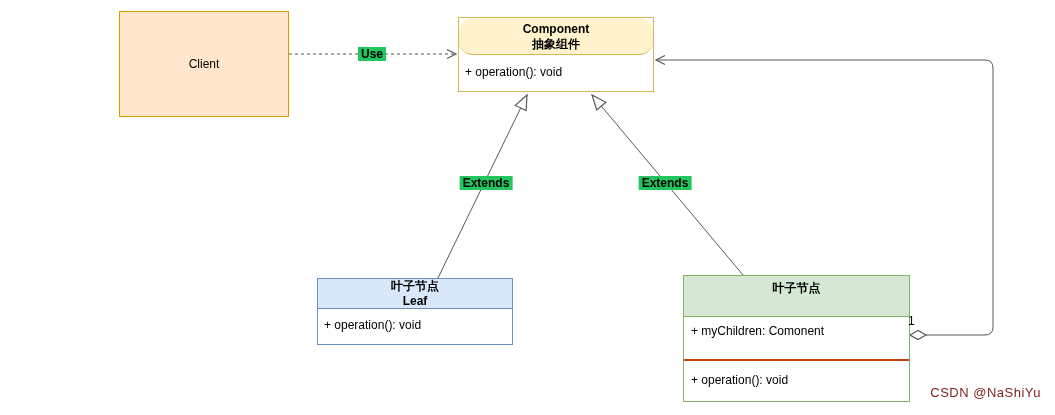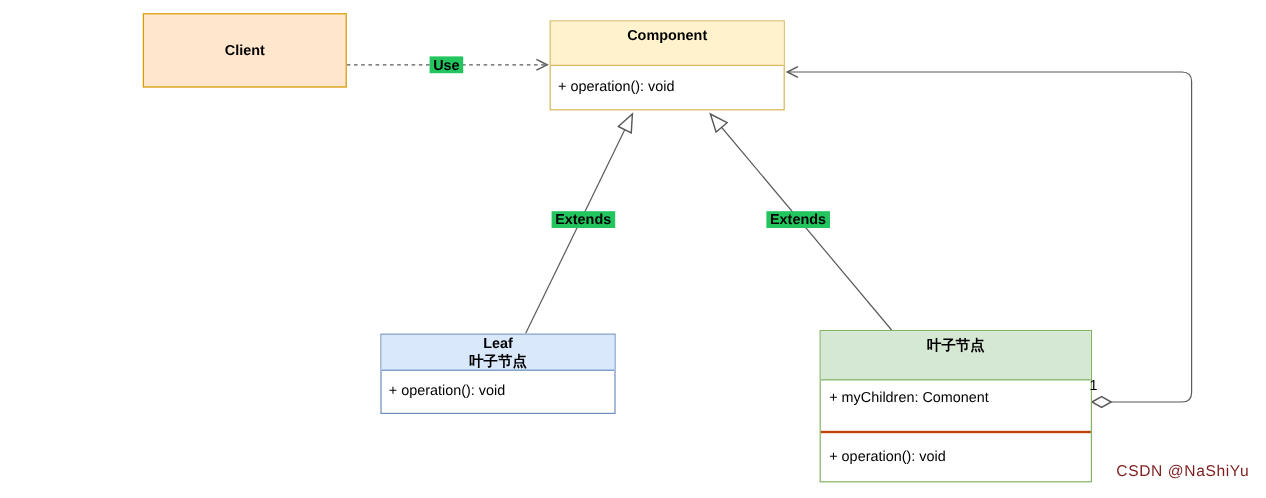--- a/index.html
+++ b/index.html
@@ -32,28 +32,28 @@
     border-bottom: 1px solid;
   }
   .uml .row {
     line-height: 14px;
     box-sizing: border-box;
     white-space: nowrap;
   }
 
   
   #client {
-    left: 119px; top: 11px; width: 170px; height: 62px;
+    left: 119px; top: 11px; width: 170px; height: 106px;
     background: #FFE6CC; border-color: #D79B00;
-    display: flex; align-items: center; justify-content: center; font-weight: bold;
+    display: flex; align-items: center; justify-content: center;
   }
 
   
   #component { left: 458px; top: 17px; width: 196px; height: 75px; border-color: #D6B656; }
-  #component .head { background: #FFF2CC; border-color: #D6B656; height: 37px; padding-top: 4px; }
+  #component .head { background: #FFF2CC; border-color: #D6B656; height: 37px; padding-top: 4px; border-radius: 14px; }
   #component .row { padding: 10px 6px 0; }
 
   
   #leaf { left: 317px; top: 278px; width: 196px; height: 67px; border-color: #6C8EBF; }
   #leaf .head { background: #DAE8FC; border-color: #6C8EBF; height: 30px; padding-top: 0; }
   #leaf .row { padding: 9px 6px 0; }
 
   
   #node { left: 683px; top: 275px; width: 227px; height: 127px; border-color: #82B366; }
   #node .head { background: #D5E8D4; border-color: #82B366; height: 41px; padding-top: 5px; }
@@ -113,28 +113,29 @@
     <path d="M910,335 L985,335 Q993,335 993,327 L993,68 Q993,60 985,60 L656,60" fill="none" stroke="#595959" stroke-width="1" marker-start="url(#hollowDiamond)" marker-end="url(#openArrow)"></path>
   </svg>
 
   <div class="uml" id="client">
     <div>Client</div>
   </div>
 
   <div class="uml" id="component">
     <div class="head">
       <div>Component</div>
+      <div>抽象组件</div>
     </div>
     <div class="row">+ operation(): void</div>
   </div>
 
   <div class="uml" id="leaf">
     <div class="head">
+      <div>叶子节点</div>
       <div>Leaf</div>
-      <div>叶子节点</div>
     </div>
     <div class="row">+ operation(): void</div>
   </div>
 
   <div class="uml" id="node">
     <div class="head">
       <div>叶子节点</div>
     </div>
     <div class="row attr-row">+ myChildren: Comonent</div>
     <div class="row op-row">+ operation(): void</div>

